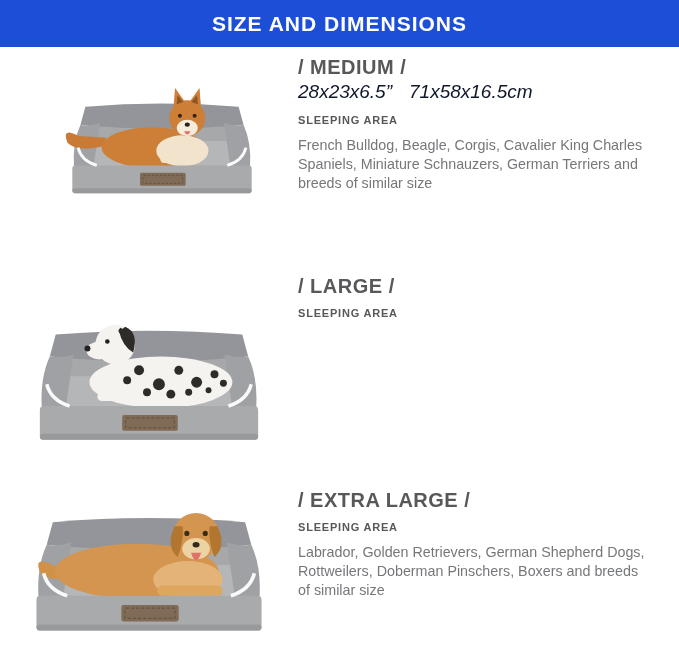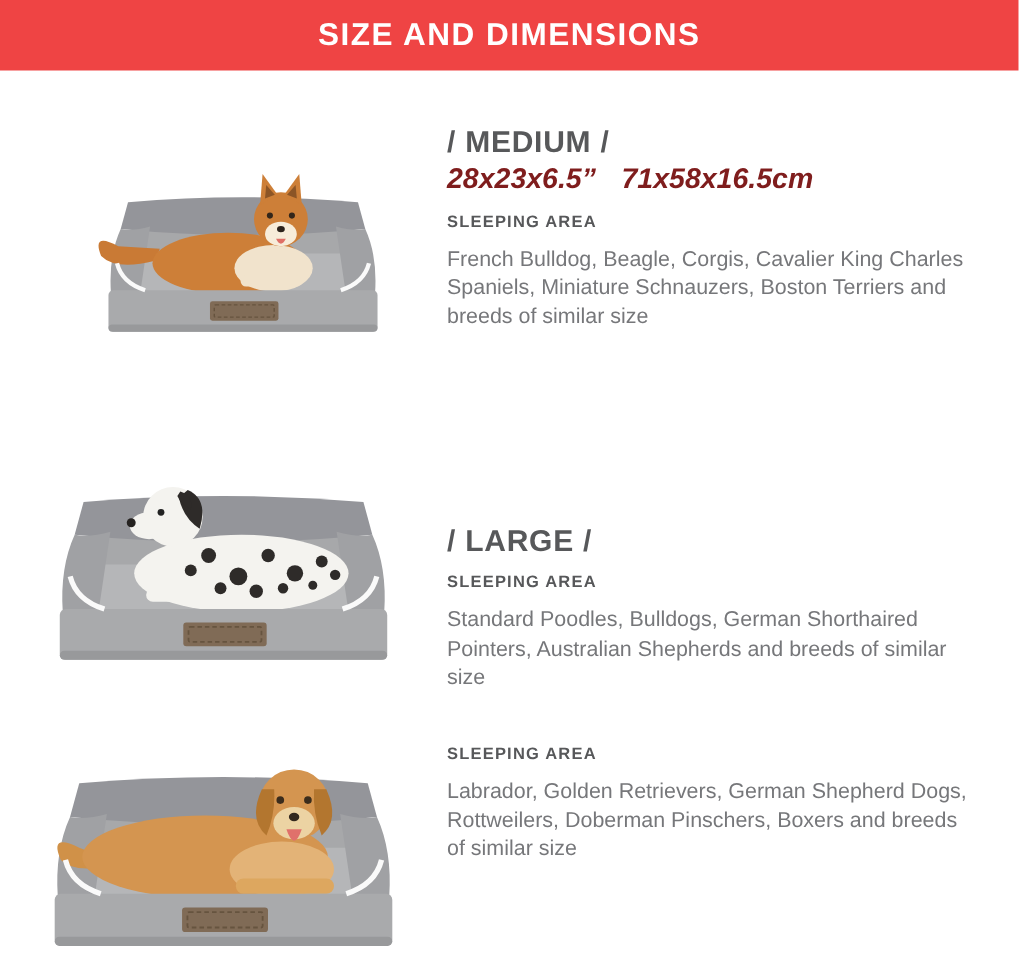--- a/index.html
+++ b/index.html
@@ -3,47 +3,47 @@
 <meta charset="utf-8">
 <style>
   html,body { margin:0; padding:0; }
   body {
     width:679px; height:645px; background:#ffffff; position:relative; overflow:hidden;
     font-family:"Liberation Sans","DejaVu Sans",sans-serif;
     -webkit-font-smoothing:antialiased;
   }
   .banner {
     position:absolute; top:0; left:0; width:679px; height:47px;
-    background:#ef4444; display:flex; align-items:center; justify-content:center;
+    background:#1d4ed8; display:flex; align-items:center; justify-content:center;
   }
   .banner h1 {
     margin:0; font-size:21px; font-weight:700; color:#ffffff; letter-spacing:1px;
   }
   .row { position:absolute; left:0; width:679px; display:flex; }
-  .row-0 { top:68px;  height:190px; }
-  .row-1 { top:260px; height:202px;align-items:flex-end; }
+  .row-0 { top:40px;  height:190px; }
+  .row-1 { top:260px; height:202px; }
   .row-2 { top:474px; height:171px; }
   .photo {
     width:298px; flex-shrink:0; display:flex;
     align-items:center; justify-content:center; box-sizing:border-box;
   }
   .row-0 .photo { padding-left:26px; }
   .row-1 .photo { align-items:flex-end; padding-bottom:8px; }
   .row-2 .photo { align-items:flex-end; }
   .text-col { width:368px; box-sizing:border-box; }
   .row-0 .text-col { padding-top:15px; }
   .row-1 .text-col { padding-top:14px; }
   .row-2 .text-col { padding-top:14px; }
   .size-title {
     margin:0; font-size:20px; line-height:24px; font-weight:700;
     color:#57585a; letter-spacing:0.5px;
   }
   .dims {
     margin:0; font-size:19px; line-height:26px; font-style:italic;
-    color:#7f1d1d; font-weight:700;
+    color:#0f172a; font-weight:400;
   }
   .dims .cm { margin-left:17px; }
   .sleep-label {
     margin:6px 0 0; font-size:11px; line-height:18px; font-weight:700;
     color:#57585a; letter-spacing:0.8px;
   }
   .breeds {
     margin:7px 0 0; font-size:14.3px; line-height:19.2px;
     color:#76777a; width:352px;
   }
@@ -92,21 +92,21 @@
       <g>
         <rect x="103" y="131" width="56" height="16" rx="2" fill="#806b56"></rect>
         <rect x="106.5" y="134" width="49" height="10" rx="1" fill="none" stroke="#66543f" stroke-width="1.2" stroke-dasharray="3,2"></rect>
       </g>
     </svg>
   </div>
   <div class="text-col">
     <h2 class="size-title">/ MEDIUM /</h2>
     <p class="dims"><span>28x23x6.5”</span><span class="cm">71x58x16.5cm</span></p>
     <h3 class="sleep-label">SLEEPING AREA</h3>
-    <p class="breeds">French Bulldog, Beagle, Corgis, Cavalier King Charles Spaniels, Miniature Schnauzers, Boston Terriers and breeds of similar size</p>
+    <p class="breeds">French Bulldog, Beagle, Corgis, Cavalier King Charles Spaniels, Miniature Schnauzers, German Terriers and breeds of similar size</p>
   </div>
 </section>
 
 <section class="row row-1">
   <div class="photo">
     <svg width="258" viewBox="0 0 260 170" role="img" aria-label="dalmatian-on-gray-orthopedic-sofa-dog-bed">
       <path d="M42,66 L218,66 L232,124 L28,124 Z" fill="#b5b6b8"></path>
       <path d="M46,68 L214,68 L222,92 L38,92 Z" fill="#a7a8aa"></path>
       <path d="M36,50 Q130,42 224,50 L230,72 Q130,82 30,72 Z" fill="#94959a"></path>
       <path d="M30,72 Q20,94 22,124 L46,124 L54,70 Q40,74 30,72 Z" fill="#a0a1a4"></path>
@@ -139,21 +139,20 @@
       <path d="M210,122 Q229,116 233,100" stroke="#fafafa" stroke-width="3.5" fill="none"></path>
       <g>
         <rect x="103" y="131" width="56" height="16" rx="2" fill="#806b56"></rect>
         <rect x="106.5" y="134" width="49" height="10" rx="1" fill="none" stroke="#66543f" stroke-width="1.2" stroke-dasharray="3,2"></rect>
       </g>
     </svg>
   </div>
   <div class="text-col">
     <h2 class="size-title">/ LARGE /</h2>
     <h3 class="sleep-label">SLEEPING AREA</h3>
-    <p class="breeds">Standard Poodles, Bulldogs, German Shorthaired Pointers, Australian Shepherds and breeds of similar size</p>
   </div>
 </section>
 
 <section class="row row-2">
   <div class="photo">
     <svg width="266" viewBox="0 0 260 170" role="img" aria-label="golden-retriever-on-gray-orthopedic-sofa-dog-bed">
       <path d="M42,66 L218,66 L232,124 L28,124 Z" fill="#b5b6b8"></path>
       <path d="M46,68 L214,68 L222,92 L38,92 Z" fill="#a7a8aa"></path>
       <path d="M36,50 Q130,42 224,50 L230,72 Q130,82 30,72 Z" fill="#94959a"></path>
       <path d="M30,72 Q20,94 22,124 L46,124 L54,70 Q40,74 30,72 Z" fill="#a0a1a4"></path>
@@ -177,16 +176,17 @@
       <rect x="20" y="150" width="220" height="6" rx="3" fill="#98999b"></rect>
       <path d="M50,122 Q31,116 27,100" stroke="#fafafa" stroke-width="3.5" fill="none"></path>
       <path d="M210,122 Q229,116 233,100" stroke="#fafafa" stroke-width="3.5" fill="none"></path>
       <g>
         <rect x="103" y="131" width="56" height="16" rx="2" fill="#806b56"></rect>
         <rect x="106.5" y="134" width="49" height="10" rx="1" fill="none" stroke="#66543f" stroke-width="1.2" stroke-dasharray="3,2"></rect>
       </g>
     </svg>
   </div>
   <div class="text-col">
+    <h2 class="size-title">/ EXTRA LARGE /</h2>
     <h3 class="sleep-label">SLEEPING AREA</h3>
     <p class="breeds">Labrador, Golden Retrievers, German Shepherd Dogs, Rottweilers, Doberman Pinschers, Boxers and breeds of similar size</p>
   </div>
 </section>
 
 </body></html>

